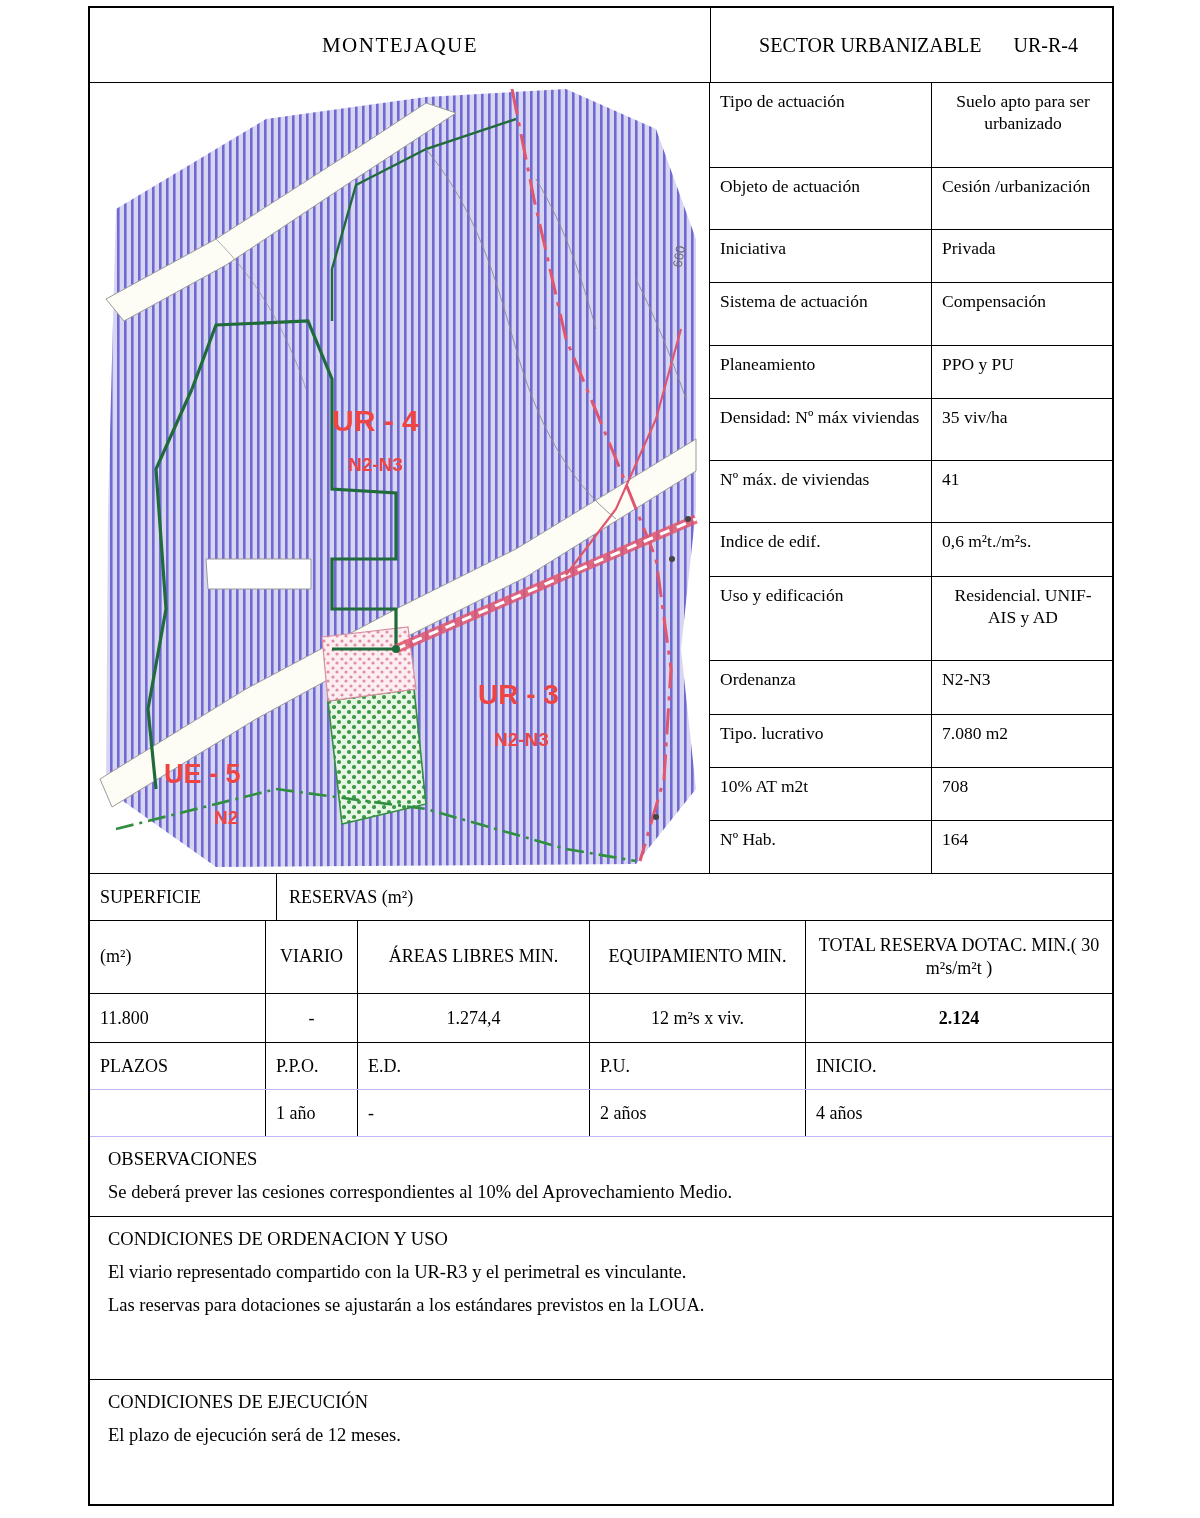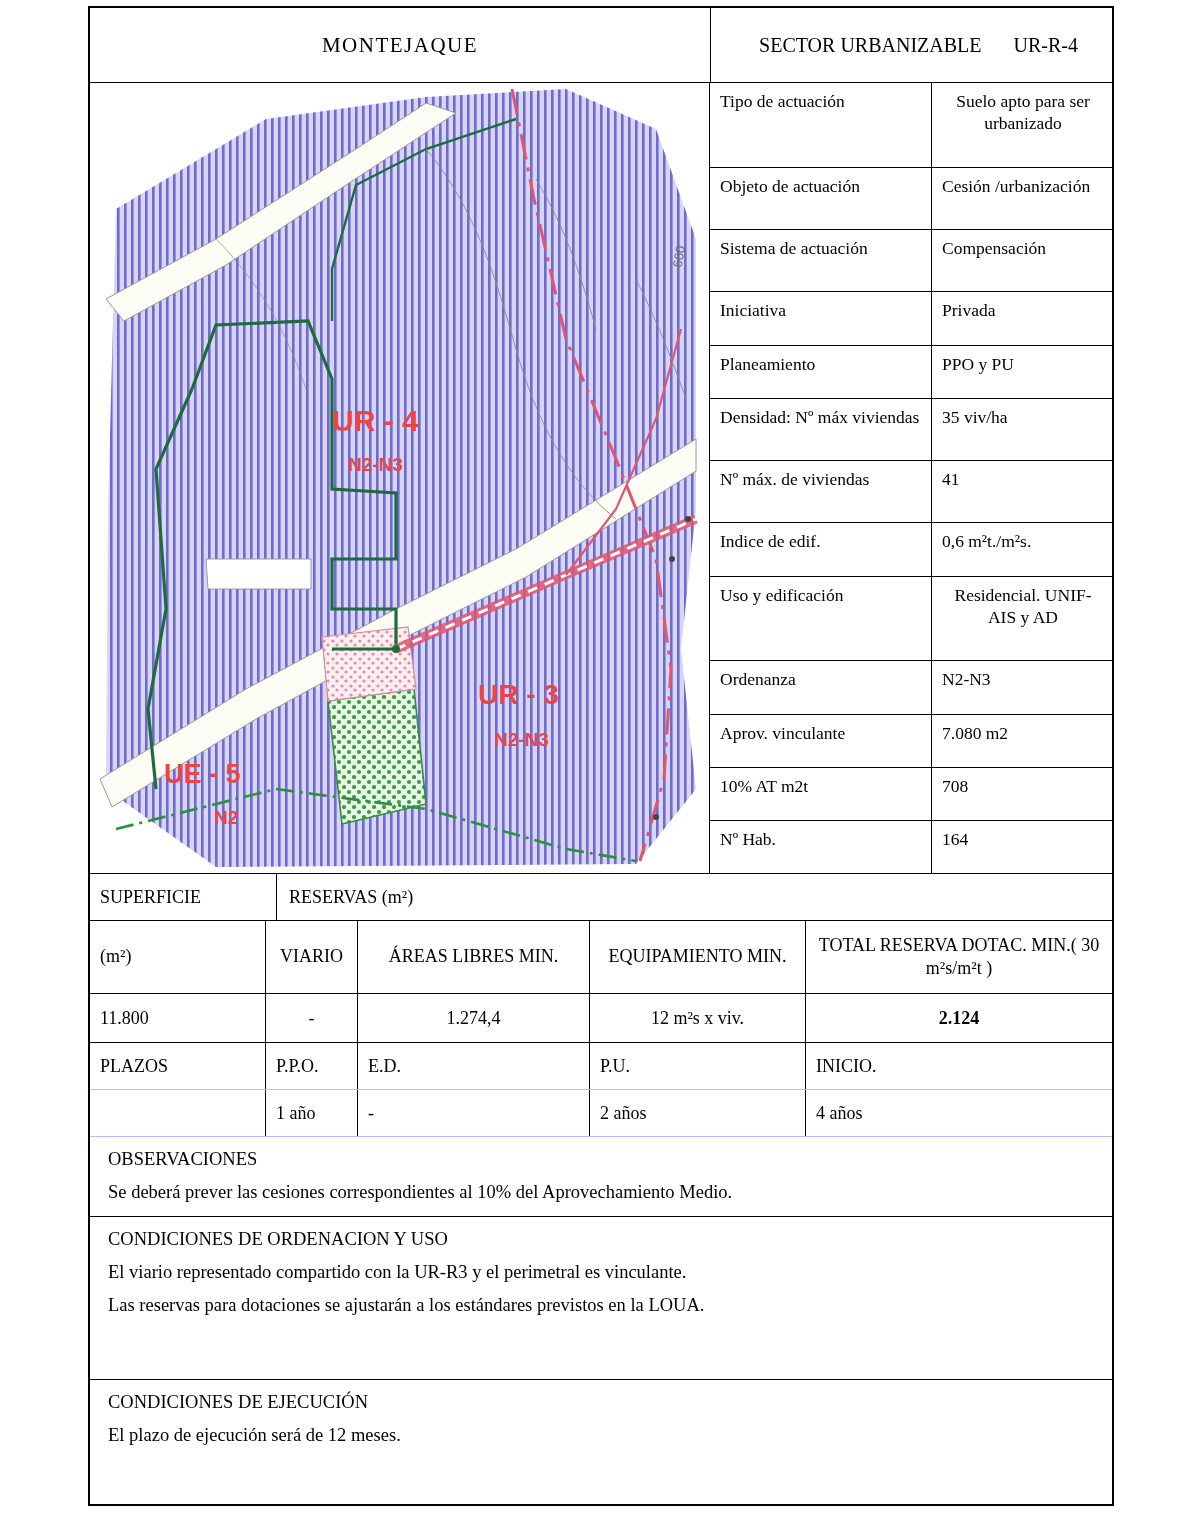--- a/index.html
+++ b/index.html
@@ -295,29 +295,29 @@
 
       <div class="attr-cell">
         <div class="attr-row tall">
           <div class="attr-label">Tipo de actuación</div>
           <div class="attr-value">Suelo apto para ser urbanizado</div>
         </div>
         <div class="attr-row tall">
           <div class="attr-label">Objeto de actuación</div>
           <div class="attr-value">Cesión /urbanización</div>
         </div>
+        <div class="attr-row">
+          <div class="attr-label">Iniciativa</div>
+          <div class="attr-value">Privada</div>
+        </div>
         <div class="attr-row tall">
           <div class="attr-label">Sistema de actuación</div>
           <div class="attr-value">Compensación</div>
         </div>
         <div class="attr-row">
-          <div class="attr-label">Iniciativa</div>
-          <div class="attr-value">Privada</div>
-        </div>
-        <div class="attr-row">
           <div class="attr-label">Planeamiento</div>
           <div class="attr-value">PPO y PU</div>
         </div>
         <div class="attr-row tall">
           <div class="attr-label">Densidad: Nº máx viviendas</div>
           <div class="attr-value">35 viv/ha</div>
         </div>
         <div class="attr-row tall">
           <div class="attr-label">Nº máx. de viviendas</div>
           <div class="attr-value">41</div>
@@ -328,21 +328,21 @@
         </div>
         <div class="attr-row tall">
           <div class="attr-label">Uso y edificación</div>
           <div class="attr-value">Residencial. UNIF-AIS y AD</div>
         </div>
         <div class="attr-row">
           <div class="attr-label">Ordenanza</div>
           <div class="attr-value">N2-N3</div>
         </div>
         <div class="attr-row">
-          <div class="attr-label">Aprov.  vinculante</div>
+          <div class="attr-label">Tipo.  lucrativo</div>
           <div class="attr-value">7.080 m2</div>
         </div>
         <div class="attr-row">
           <div class="attr-label">10% AT m2t</div>
           <div class="attr-value">708</div>
         </div>
         <div class="attr-row">
           <div class="attr-label">Nº Hab.</div>
           <div class="attr-value">164</div>
         </div>

